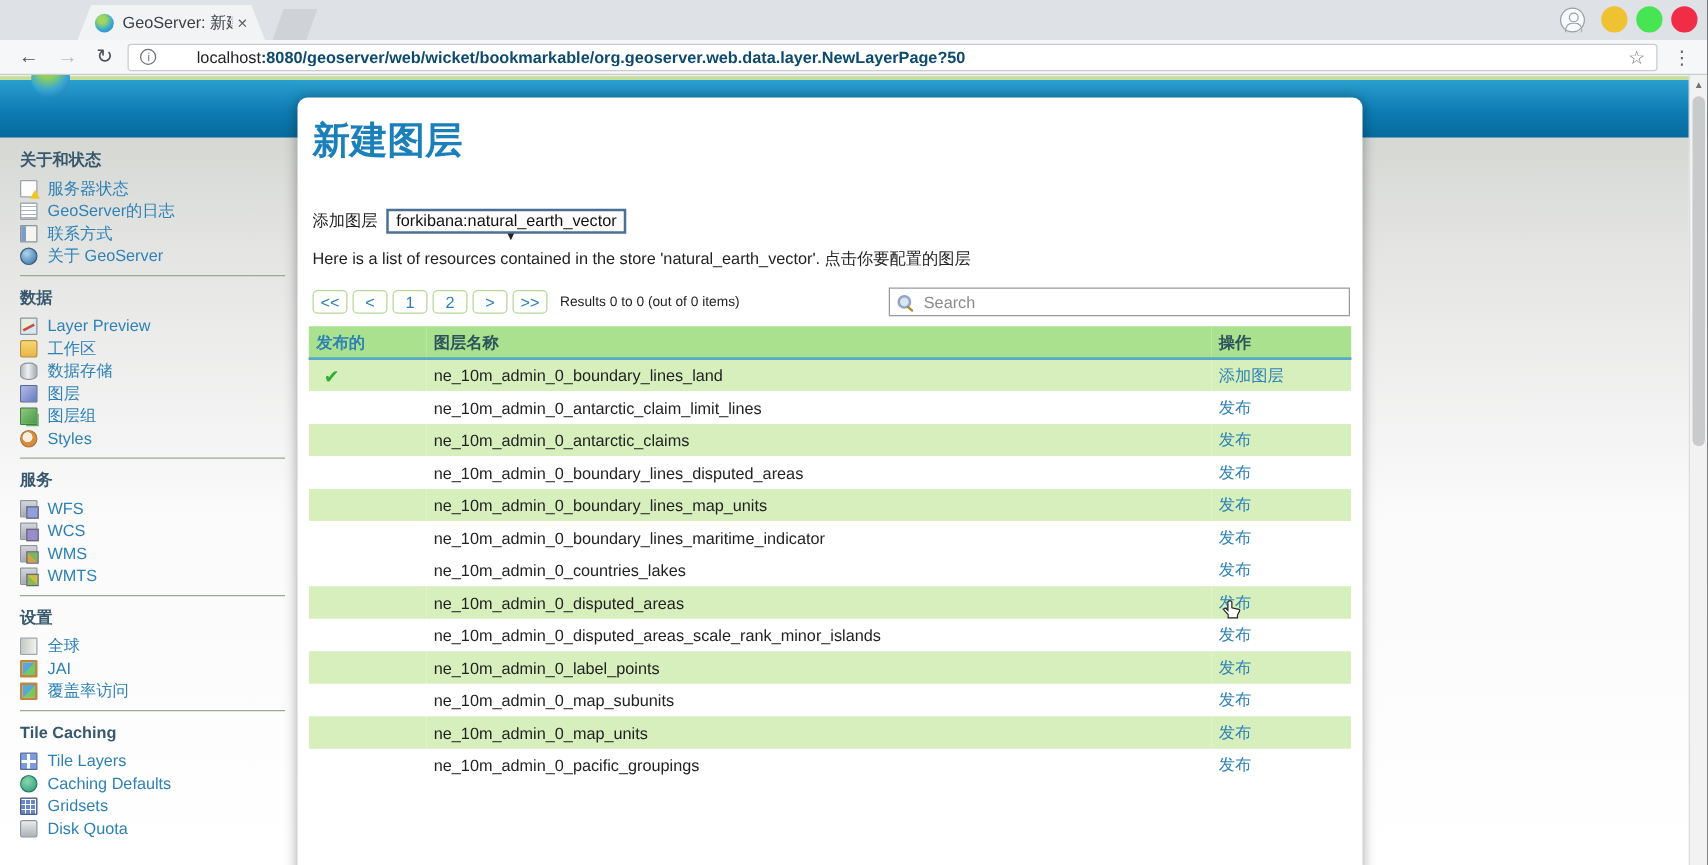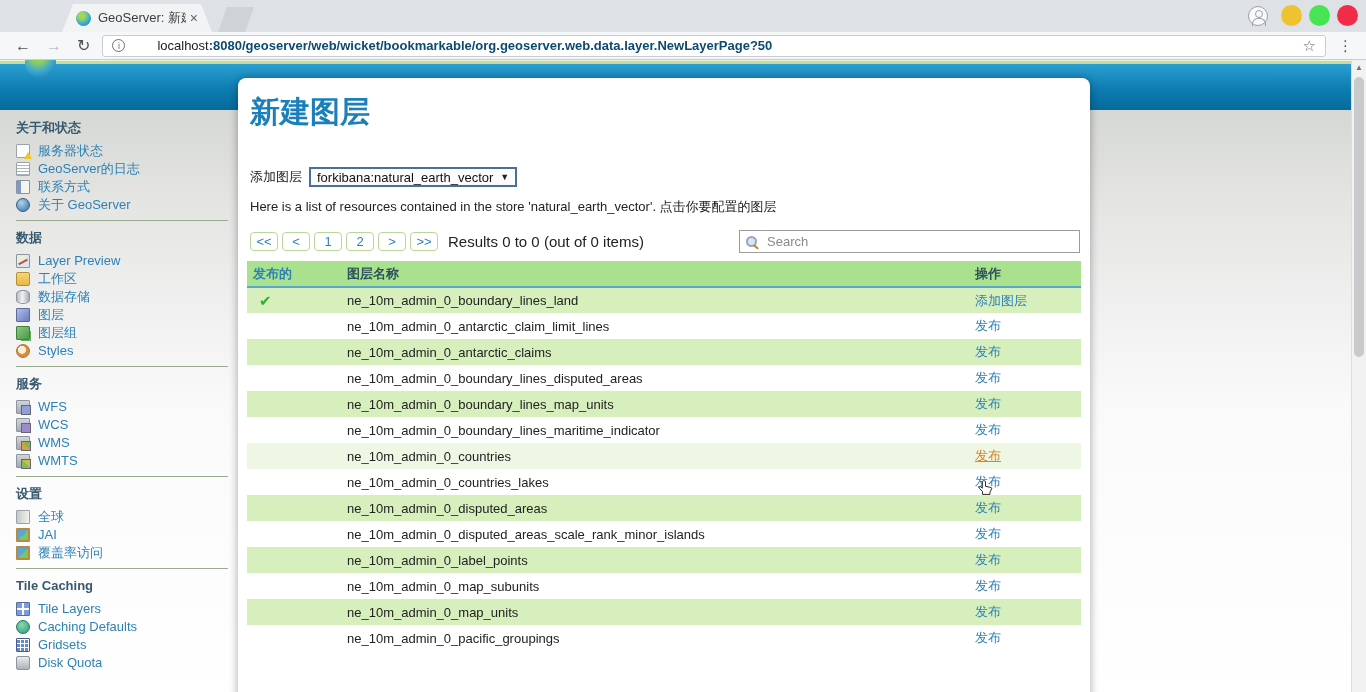--- a/index.html
+++ b/index.html
@@ -91,31 +91,31 @@
                        repeating-linear-gradient(90deg,transparent 0 3px,#fff 3px 4px);}
   .disk-quota-icon{background:linear-gradient(#e9ebed,#aeb2b6);border:1px solid #8b95a0;border-radius:2px;}
 
   
   .panel{position:absolute;left:238px;top:18px;width:852px;height:700px;background:#fff;
          border-radius:8px;box-shadow:0 1px 10px rgba(0,0,0,.35);padding:10px 9px 0 9px;z-index:10;}
   .panel h1{margin:4px 0 0 3px;font-size:30px;font-weight:bold;color:#1b80ba;}
   .panel .subtitle{margin:15px 0 0 3px;font-size:12px;color:#222;}
   .select-row{margin:34px 0 0 3px;display:flex;align-items:center;font-size:13px;color:#222;}
   .store-select{margin-left:7px;border:2px solid #4c6f96;background:#fcfcfc;height:20px;
-                display:flex;align-items:center;padding:0 6px;font-size:13px;color:#111;cursor:default;}
+                display:flex;align-items:center;padding:0 6px;font-size:13px;color:#111;cursor:default;flex-direction:column;}
   .store-select .caret{font-size:9px;margin-left:7px;color:#222;}
   .para{margin:11px 0 0 3px;font-size:13px;color:#222;}
   .para + .para{margin-top:5px;}
   .para a{color:#2e81b5;font-weight:bold;text-decoration:none;cursor:pointer;}
 
   .pager-row{margin:14px 0 0 3px;display:flex;align-items:center;}
   .pg-btn{border:1px solid #b7d899;border-radius:4px;background:#fff;color:#2e81b5;font-size:13px;
           padding:1px 0;width:28px;text-align:center;margin-right:4px;cursor:pointer;}
-  .results{margin-left:6px;font-size:15px;color:#222;}
-  .search-box{margin-left:auto;margin-right:1px;width:341px;height:23px;border:1px solid #9b9b9b;
+  .results{margin-left:6px;font-size:11px;color:#222;}
+  .search-box{margin-left:auto;margin-right:1px;width:369px;height:23px;border:1px solid #9b9b9b;
               background:#fff;display:flex;align-items:center;padding:0 6px;}
   .search-ic{width:11px;height:11px;border-radius:50%;border:2px solid #8fa6c4;background:#d9e6f2;position:relative;flex:none;}
   .search-ic::after{content:"";position:absolute;right:-4px;bottom:-3px;width:6px;height:2px;background:#b8862a;transform:rotate(40deg);border-radius:1px;}
   .search-input{border:none;outline:none;flex:1;font-size:13px;color:#555;margin-left:8px;background:transparent;}
   .search-input::placeholder{color:#8a8a8a;}
 
   table.layers{margin-top:8px;width:100%;border-collapse:collapse;font-size:13px;table-layout:fixed;}
   table.layers th{background:#a9e18e;text-align:left;font-weight:bold;height:26px;padding:0 6px;
                   border-bottom:2px solid #58a8ca;}
   th.h-pub{color:#2e81b5;width:94px;}
@@ -379,25 +379,20 @@
     <td class="c-name"><span>ne_10m_admin_0_boundary_lines_map_units</span></td>
     <td class="c-act"><a class="act-link">发布</a></td>
   </tr>
 
   <tr class="odd">
     <td class="c-pub"><span class="pubcheck"></span></td>
     <td class="c-name"><span>ne_10m_admin_0_boundary_lines_maritime_indicator</span></td>
     <td class="c-act"><a class="act-link">发布</a></td>
   </tr>
 
-  <tr class="hov">
-    <td class="c-pub"><span class="pubcheck"></span></td>
-    <td class="c-name"><span>ne_10m_admin_0_countries</span></td>
-    <td class="c-act"><a class="act-link hot">发布</a></td>
-  </tr>
 
   <tr class="odd">
     <td class="c-pub"><span class="pubcheck"></span></td>
     <td class="c-name"><span>ne_10m_admin_0_countries_lakes</span></td>
     <td class="c-act"><a class="act-link">发布</a></td>
   </tr>
 
   <tr class="alt">
     <td class="c-pub"><span class="pubcheck"></span></td>
     <td class="c-name"><span>ne_10m_admin_0_disputed_areas</span></td>

